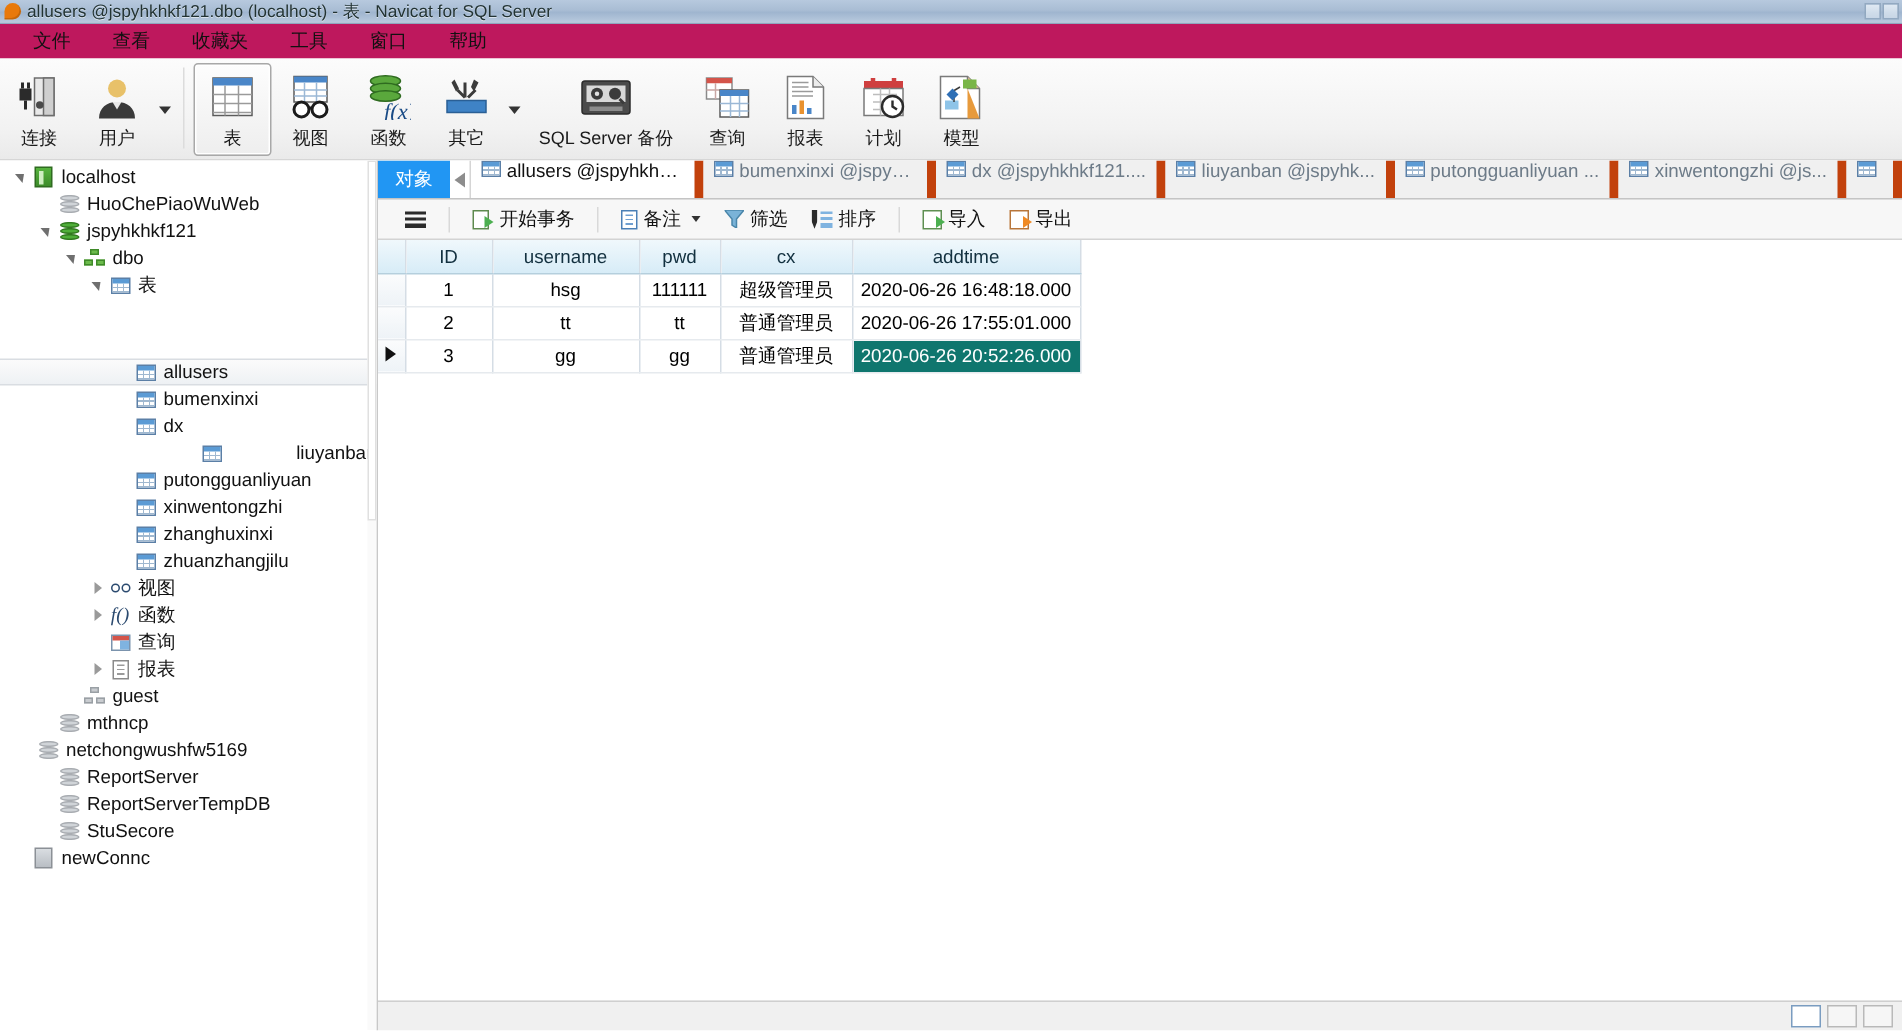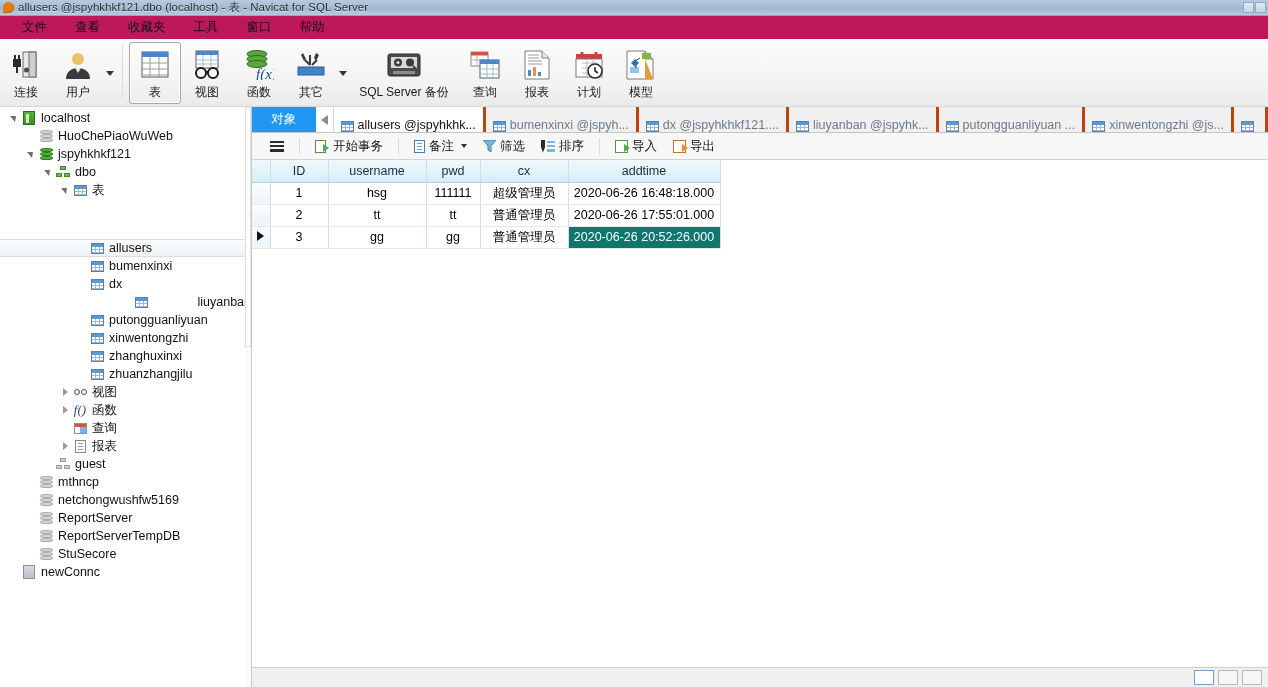--- a/index.html
+++ b/index.html
@@ -180,23 +180,23 @@
     width: 72px; background: #2196f3; color: #fff;
     display: flex; align-items: center; justify-content: center;
     font-size: 12.5px; cursor: default;
   }
   .tab-scroll-btn {
     width: 20px; background: #ffffff; border-right: 1px solid #d5d5d5;
     display: flex; align-items: center; justify-content: center; cursor: default;
   }
   .chev-l { width:0;height:0;border-top:5px solid transparent;border-bottom:5px solid transparent;border-right:7px solid #8d8d8d; }
   .dtab {
-    display: flex; align-items: flex-end; gap: 4px;
+    display: flex; align-items: flex-start; gap: 4px;
     padding: 0 7px; max-width: 155px; white-space: nowrap; overflow: hidden;
-    border-right: 3px solid #c2410c;
+    border-right: 6px solid #c2410c;
     font-size: 12.5px; color: #6d7b88; cursor: default; background: #f0f0f0;
   }
   .dtab.active { background: #ffffff; color: #111; }
   .dtab .tl { overflow: hidden; text-overflow: ellipsis; }
 
   
   .gridtoolbar {
     height: 27px; background: #f7f7f7; border-bottom: 1px solid #d3d3d3;
     display: flex; align-items: center; padding-left: 10px; gap: 0;
   }
@@ -604,21 +604,21 @@
           <span class="twisty "></span>
           <span class="tnode-ico">
             <span class="ic-db grey">
               <span></span>
               <span></span>
               <span></span>
             </span>
           </span>
           <span class="tlabel">mthncp</span>
         </div>
-        <div class="tree-row" style="padding-left: 25px;">
+        <div class="tree-row" style="padding-left: 11px;">
           <span class="twisty "></span>
           <span class="tnode-ico">
             <span class="ic-db grey">
               <span></span>
               <span></span>
               <span></span>
             </span>
           </span>
           <span class="tlabel">netchongwushfw5169</span>
         </div>

